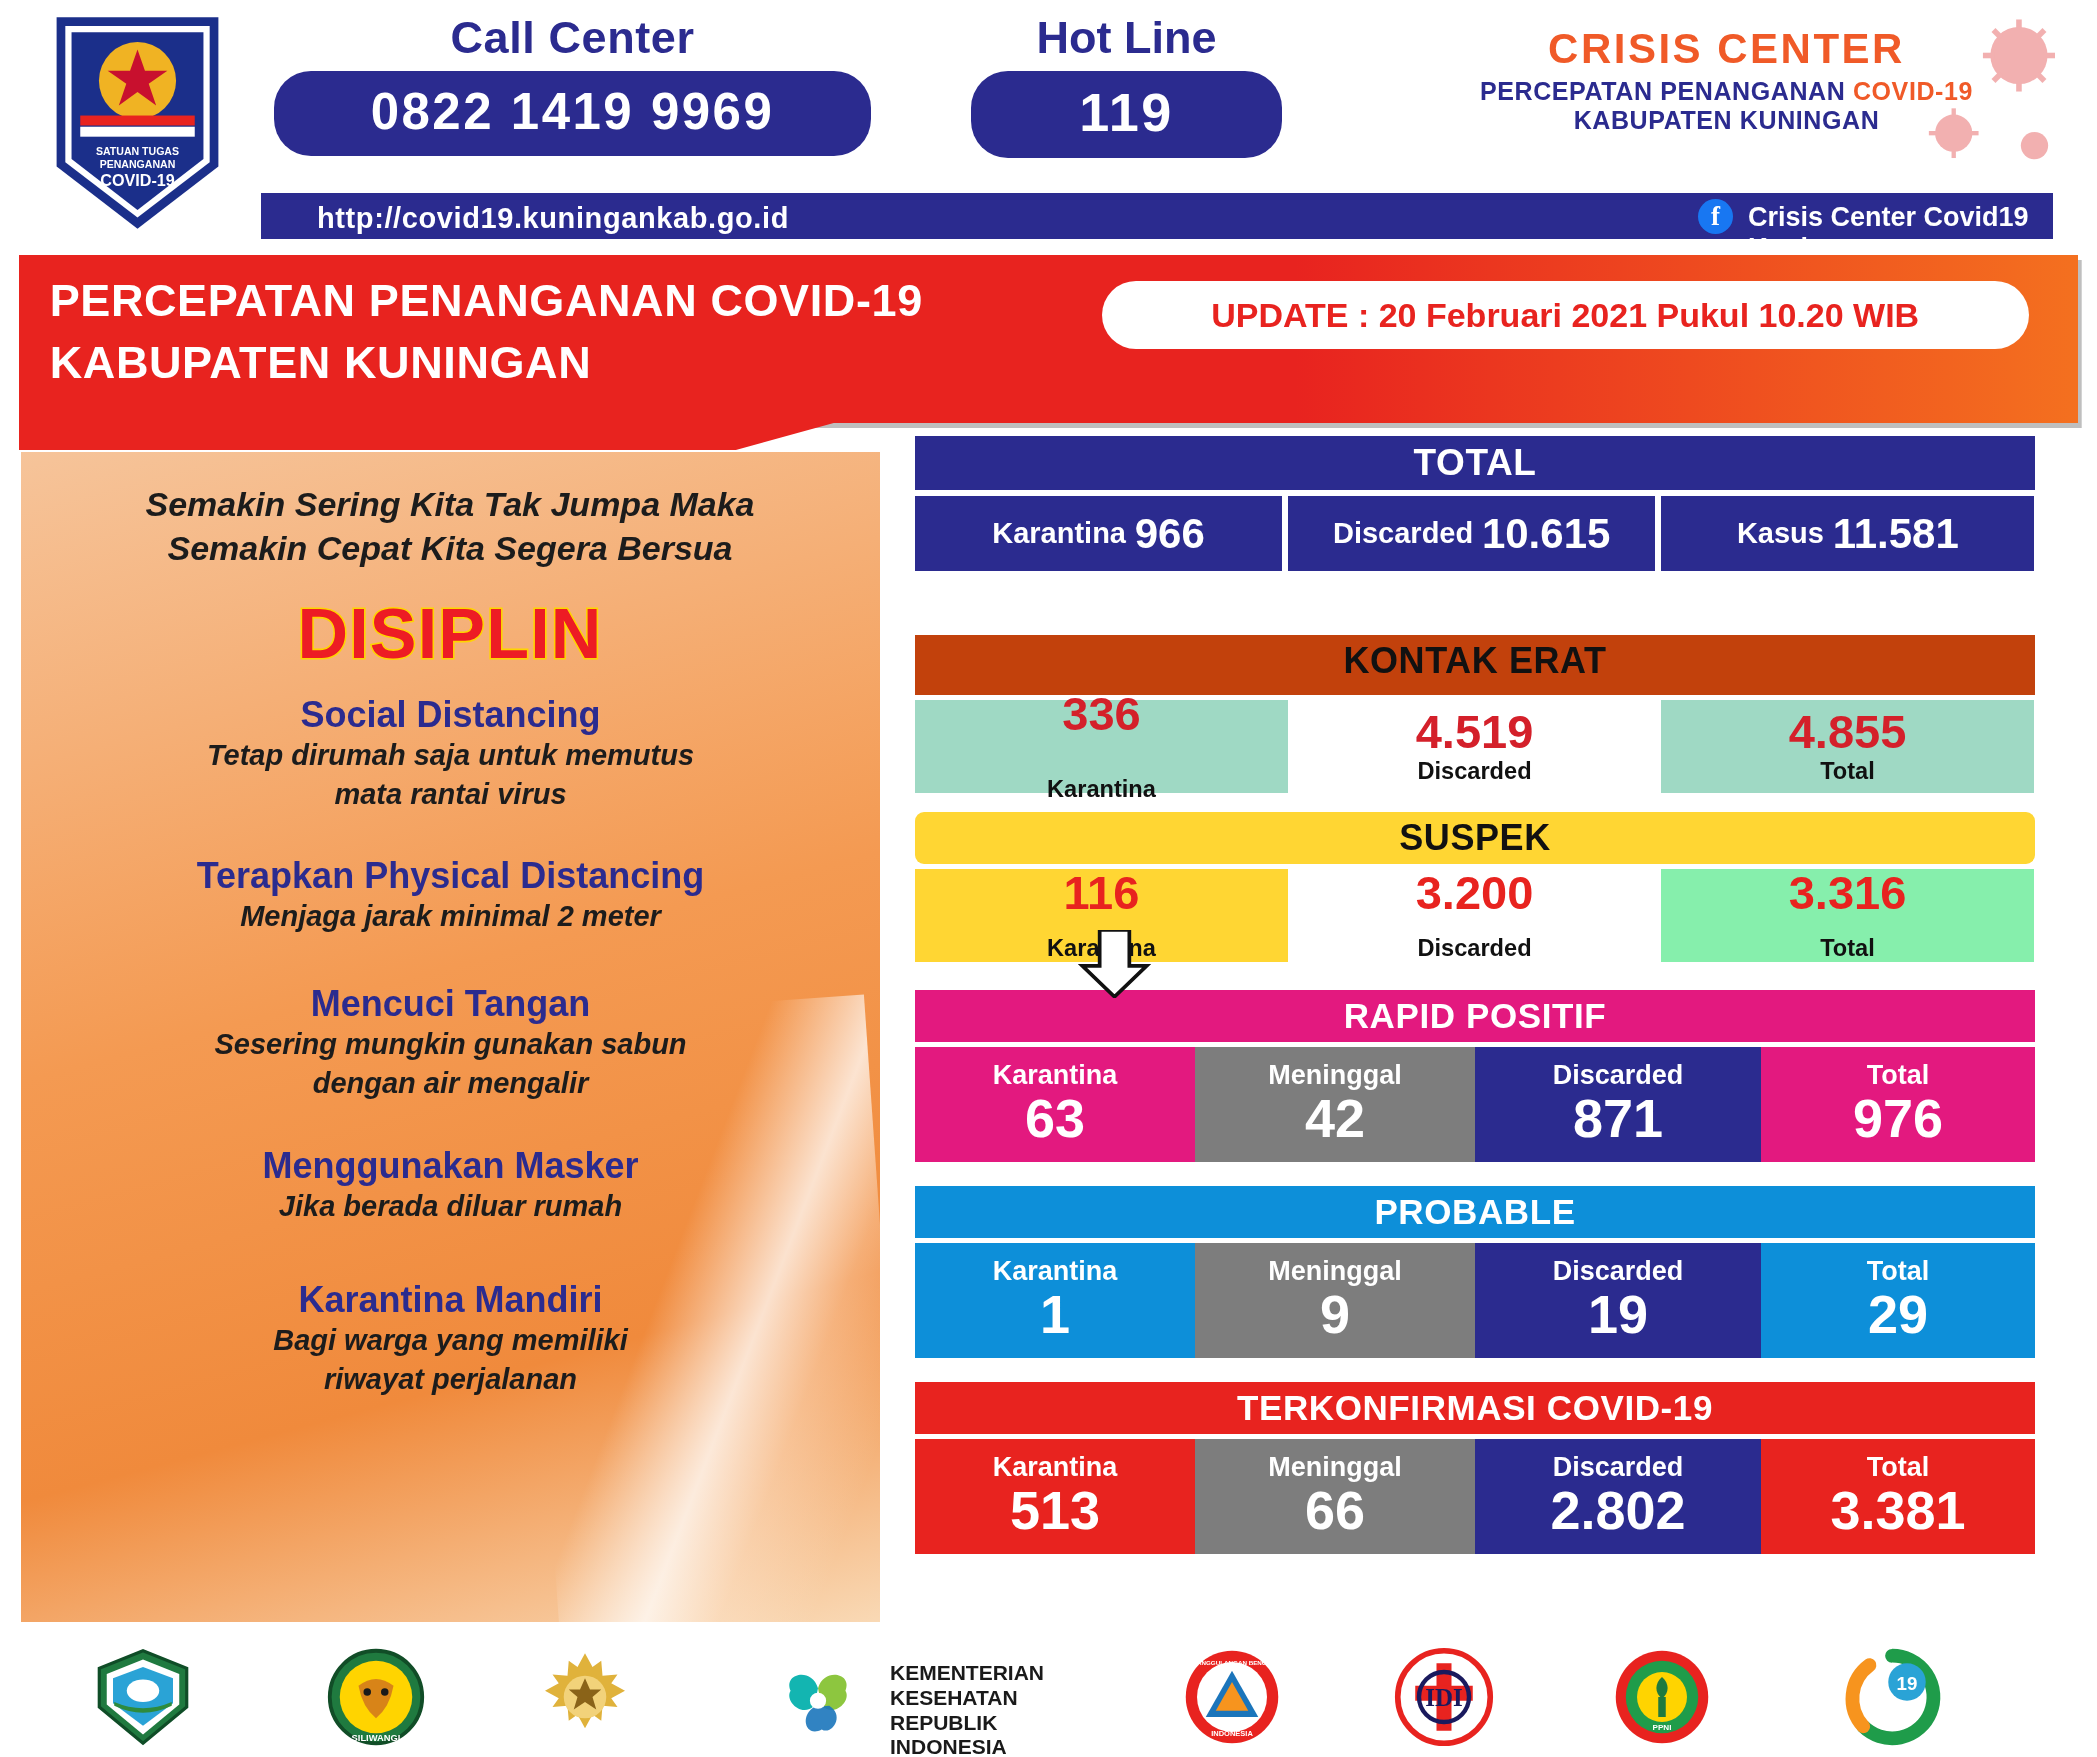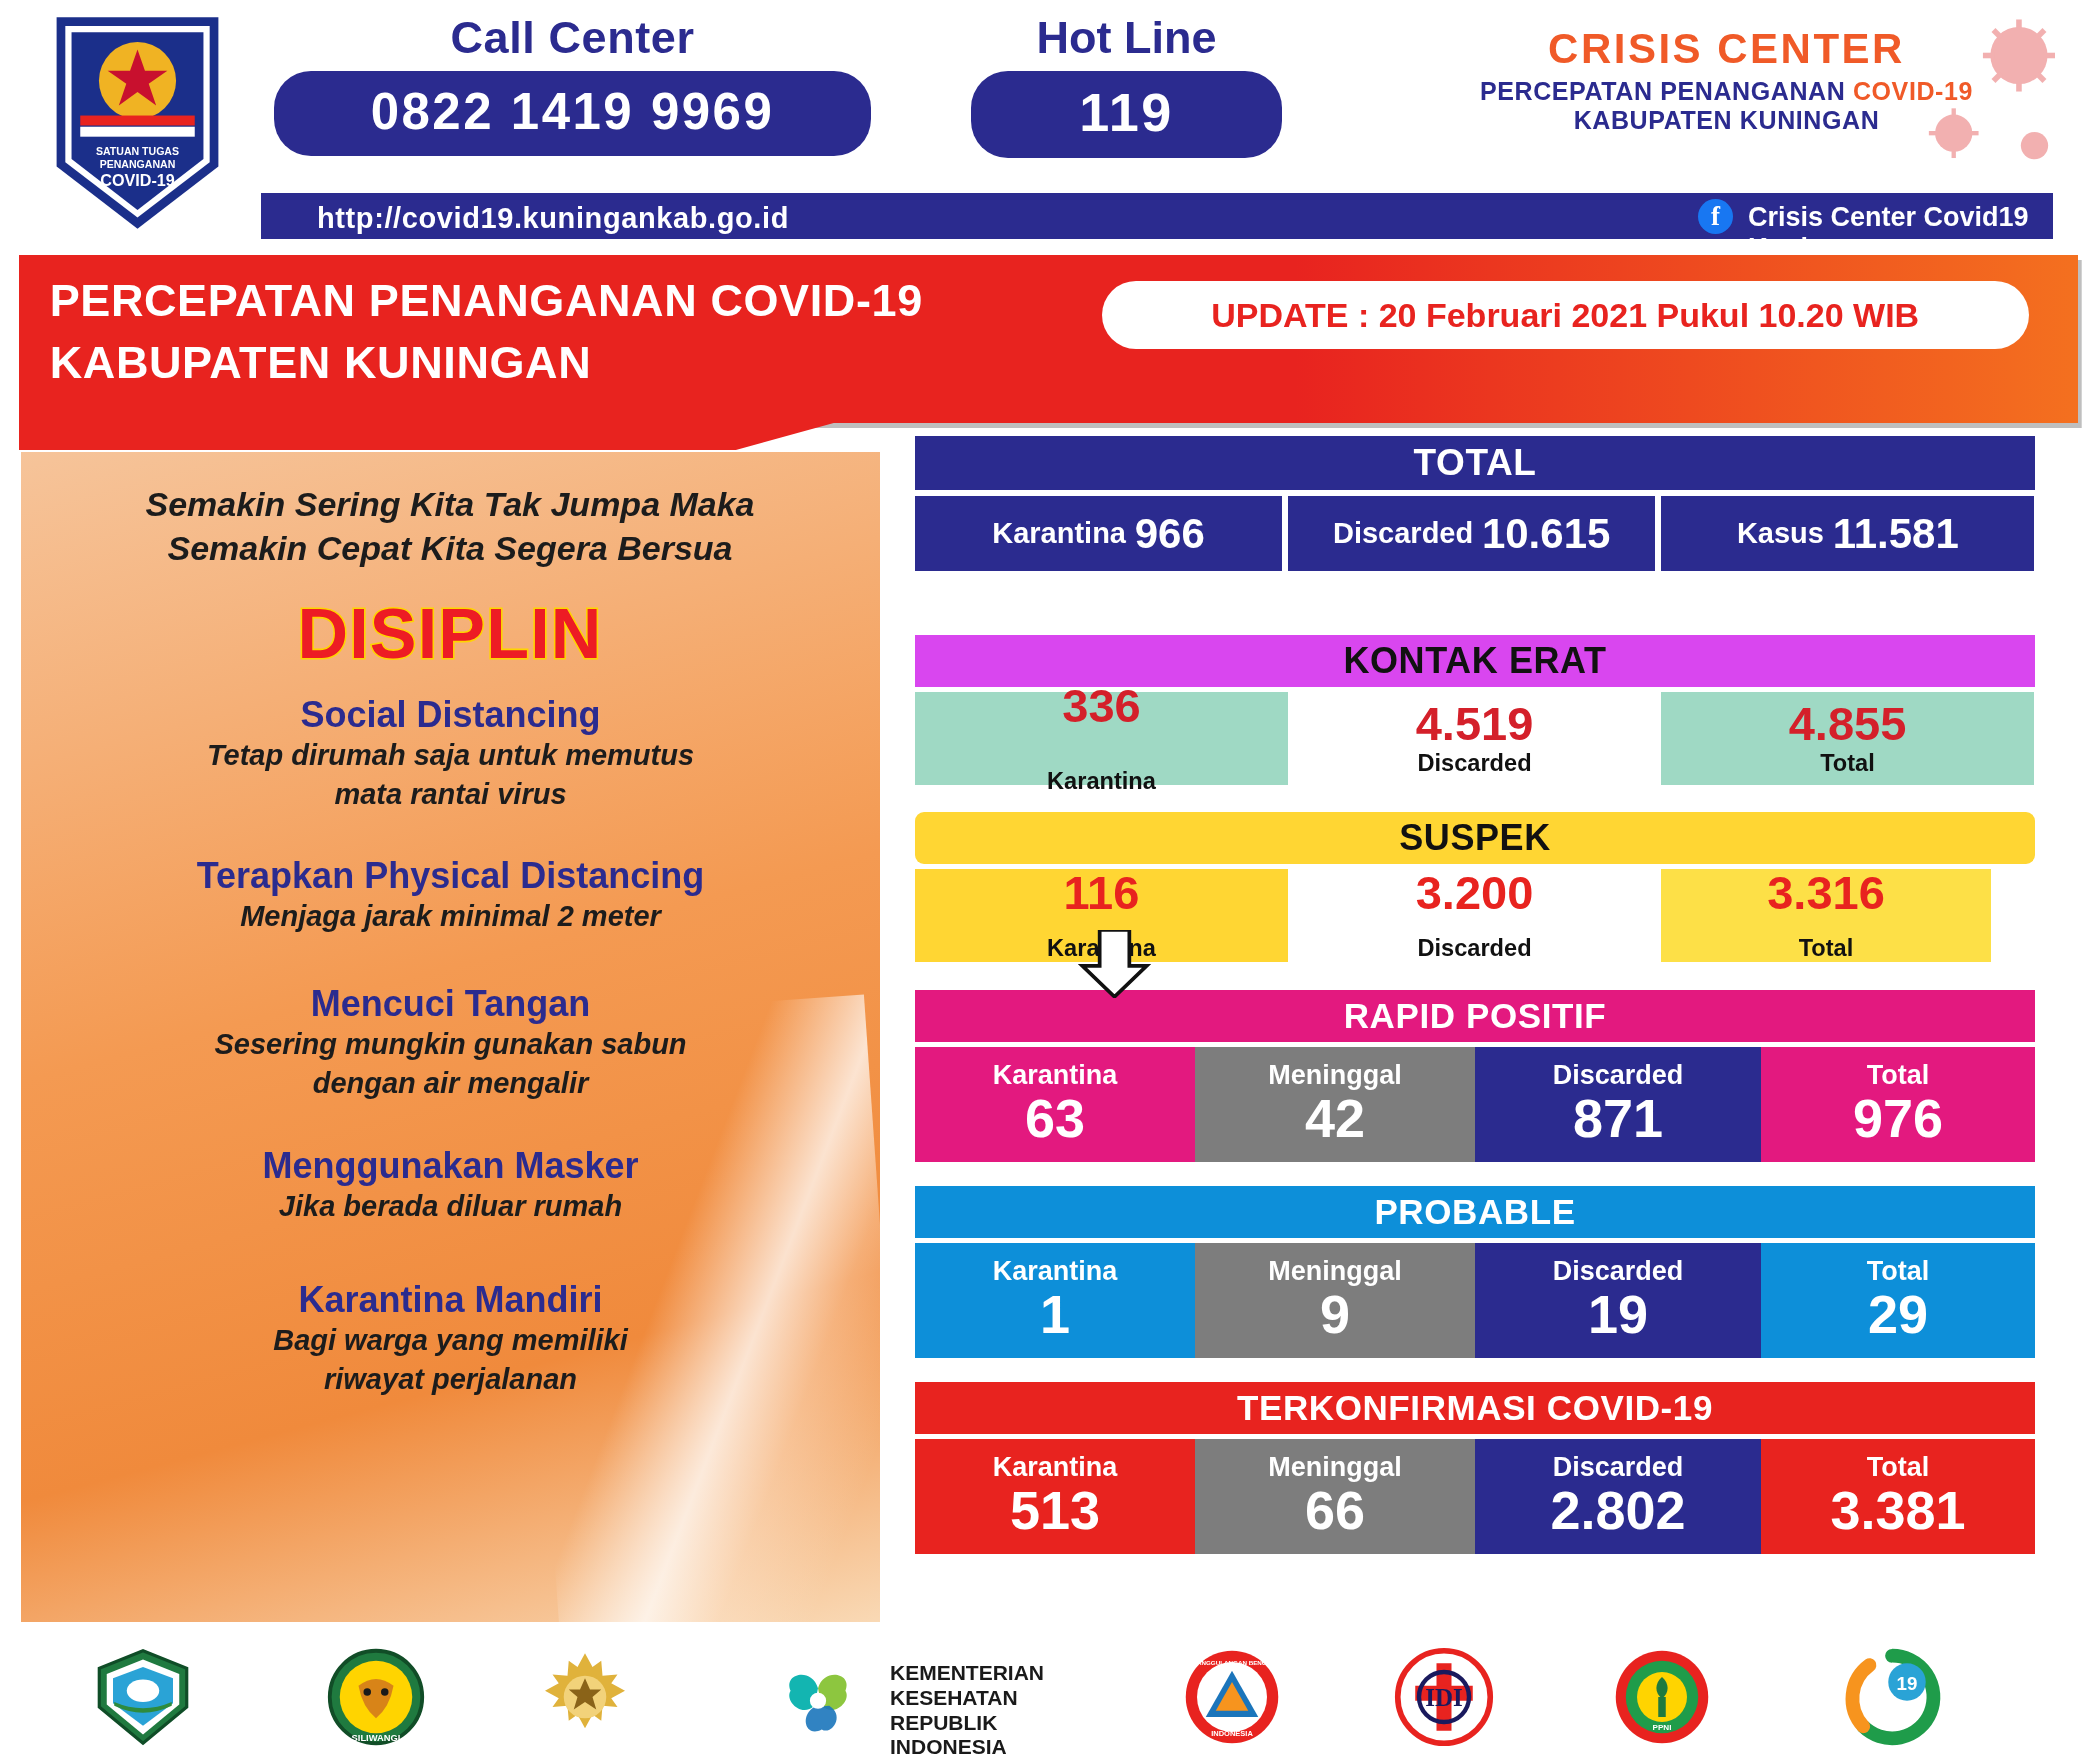--- a/index.html
+++ b/index.html
@@ -142,21 +142,21 @@
   }
   .total-row { margin-top: 6.2px; display: flex; gap: 6.2px; }
   .total-cell {
     background: #2b2b8f; color: #fff; height: 75px;
     display: flex; align-items: center; justify-content: center; gap: 8.7px;
   }
   .total-cell .lbl { font-size: 29px; font-weight: bold; }
   .total-cell .val { font-size: 42px; font-weight: bold; }
 
   
-  .ke-head { background: #d946ef; color: #111; height: 52px; line-height: 52px; font-size: 36px; }
+  .ke-head { background: #c2410c; color: #111; height: 60px; line-height: 52px; font-size: 36px; }
   .ke-row { margin-top: 5px; display: flex; }
   .ke-cell {
     height: 93px; display: flex; flex-direction: column;
     align-items: center; justify-content: center;
   }
   .ke-cell .val { font-size: 47px; font-weight: bold; color: #d4202a; line-height: 1; }
   .ke-cell .lbl { margin-top: 3.7px; font-size: 23.6px; font-weight: bold; color: #111; }
 
   
   .sp-head { background: #ffd633; color: #111; height: 52px; line-height: 52px; font-size: 36px; border-radius: 9px; }
@@ -352,21 +352,21 @@
       <div class="band-head sp-head">SUSPEK</div>
       <div class="sp-row">
         <div class="sp-cell" style="width:373px;background:#ffd633;">
           <div class="val">116</div>
           <div class="lbl">Karantina</div>
         </div>
         <div class="sp-cell" style="width:373px;background:#ffffff;">
           <div class="val">3.200</div>
           <div class="lbl">Discarded</div>
         </div>
-        <div class="sp-cell" style="width:330px;background:#fde047;">
+        <div class="sp-cell" style="width:373px;background:#86efac;">
           <div class="val">3.316</div>
           <div class="lbl">Total</div>
         </div>
       </div>
     </div>
 
     <div class="band" style="top:554px;">
       <div class="arrow-down">
         <svg width="75" height="68" viewBox="0 0 120 110">
           <polygon points="36,0 84,0 84,58 112,58 60,108 8,58 36,58" fill="#ffffff" stroke="#111111" stroke-width="6"></polygon>

